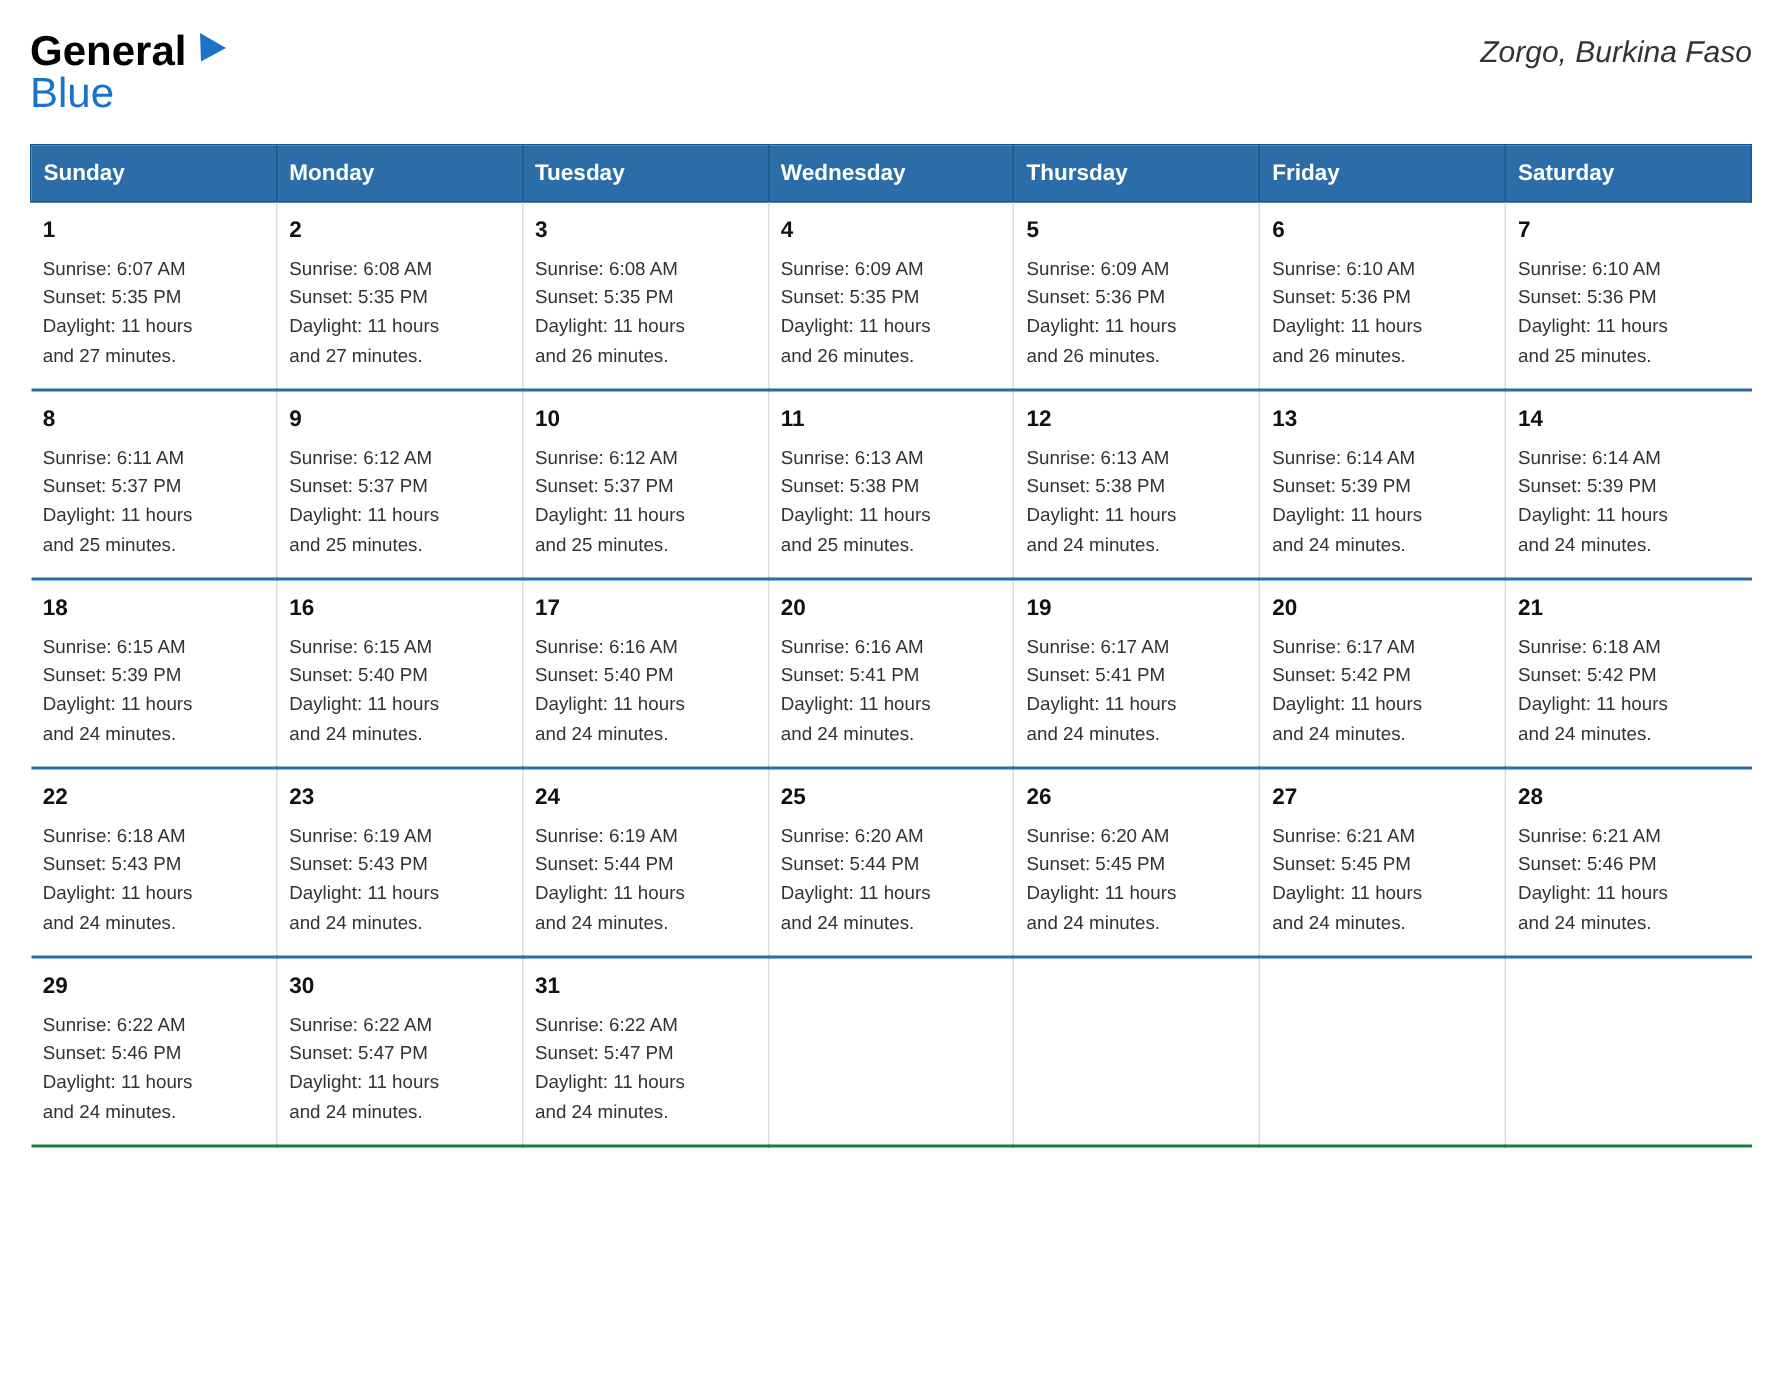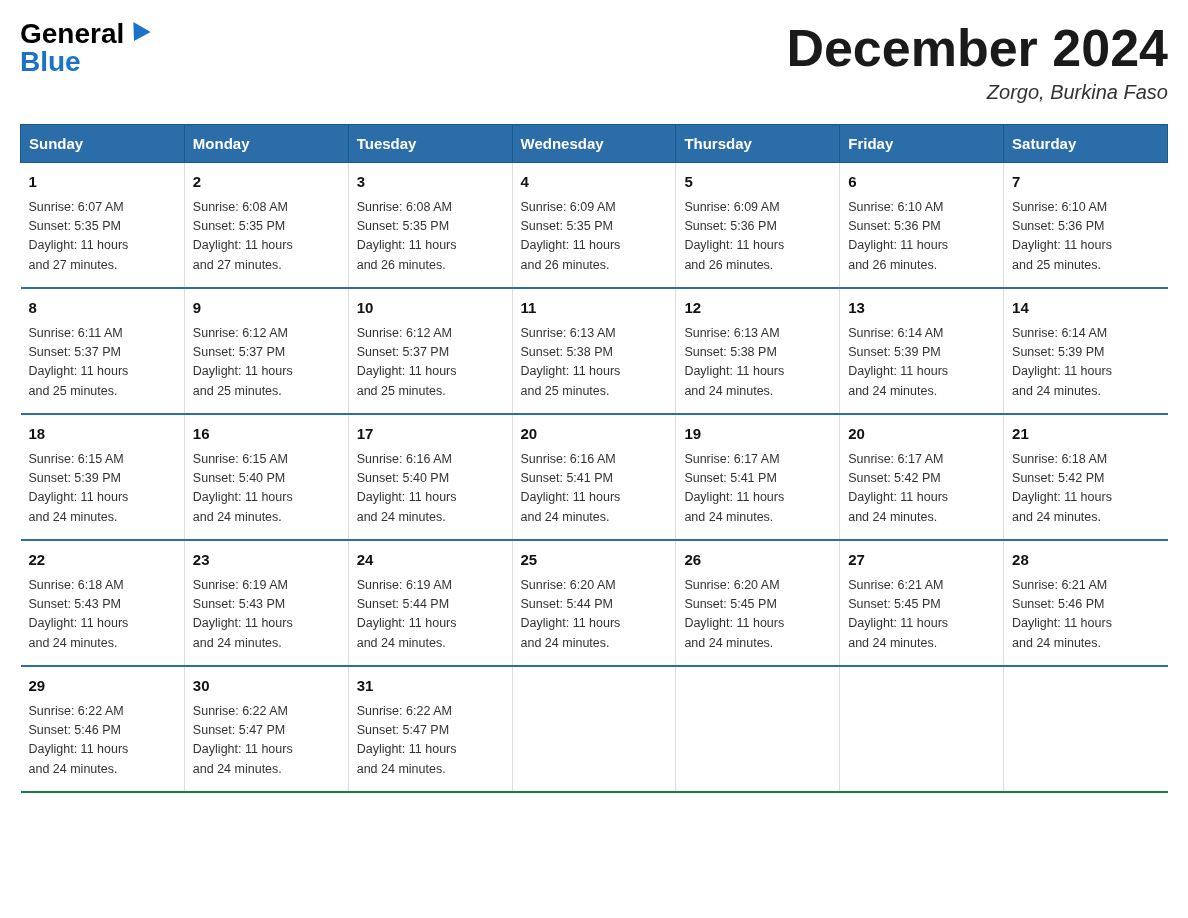--- a/index.html
+++ b/index.html
@@ -22,21 +22,21 @@
       align-items: flex-start;
     }
     .logo-general {
       font-size: 28px;
       font-weight: bold;
       color: #000000;
       line-height: 1;
     }
     .logo-blue {
       font-size: 28px;
-      font-weight: bold;
+      font-weight: normal;
       color: #1a73c9;
       line-height: 1;
     }
     .logo-triangle {
       display: inline-block;
       width: 0;
       height: 0;
       border-left: 10px solid transparent;
       border-right: 10px solid transparent;
       border-top: 16px solid #1a73c9;
@@ -123,21 +123,20 @@
 
 <div class="header">
   <div class="logo">
     <div class="logo-row">
       <span class="logo-general">General</span>
       <span class="logo-triangle"></span>
     </div>
     <span class="logo-blue">Blue</span>
   </div>
   <div class="title-section">
-    <div class="month-title">December 2024</div>
     <div class="location">Zorgo, Burkina Faso</div>
   </div>
 </div>
 
 <table>
   <thead>
     <tr>
       <th>Sunday</th>
       <th>Monday</th>
       <th>Tuesday</th>

